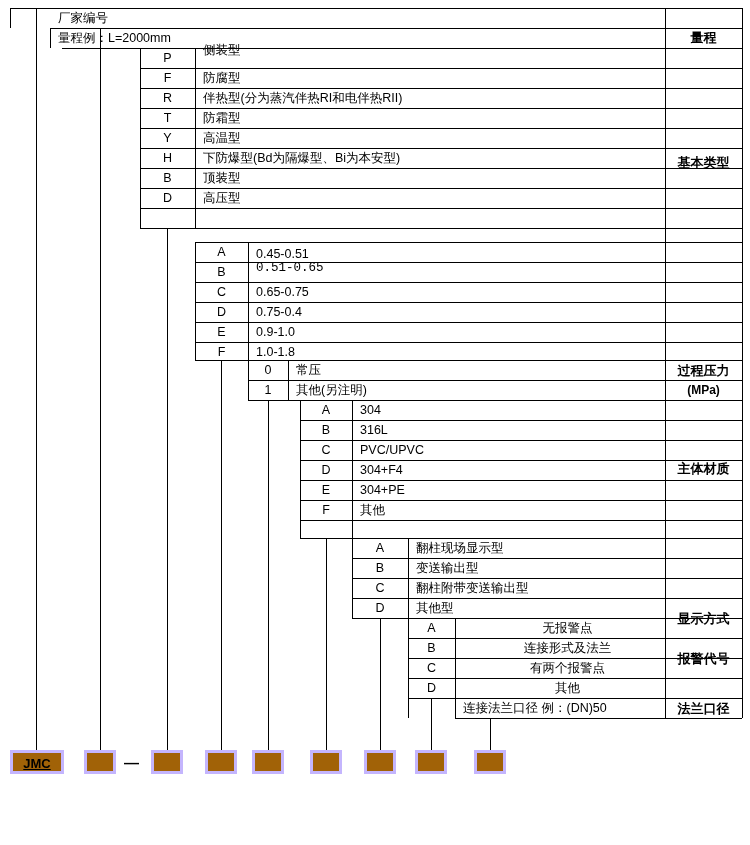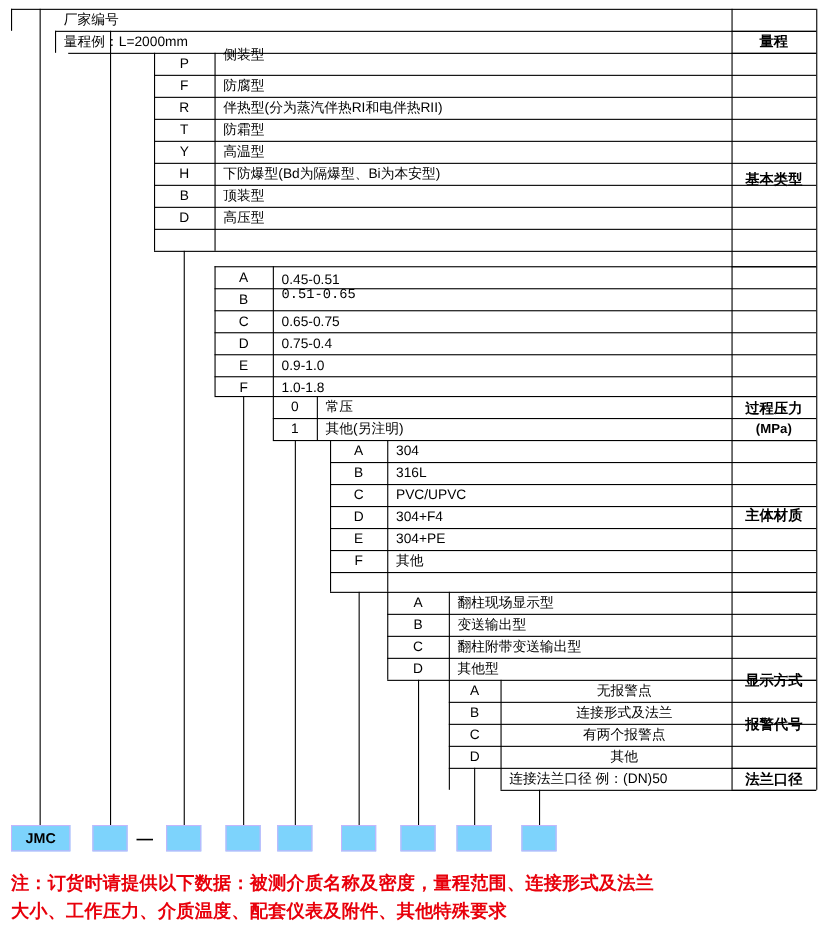--- a/index.html
+++ b/index.html
@@ -49,22 +49,23 @@
     font-weight: bold;
     color: #000;
     text-align: center;
     line-height: 1.25;
     white-space: nowrap;
   }
 
   
   .mbox {
     position: absolute;
-    border: 1px solid #c4b5fd;
-    background: #7dd3fc;
+    border: 3px solid #c4b5fd;
+    background: #a16207;
+    text-decoration: underline;
   }
   .mbox span {
     display: block;
     text-align: center;
     font-size: 13px;
     font-weight: bold;
     line-height: 22px;
     color: #000;
   }
   .dash {
@@ -325,16 +326,14 @@
   </div>
 
   <div class="mbox" style="left:415px; top:750px; width:32px; height:24px;">
     <span></span>
   </div>
 
   <div class="mbox" style="left:474px; top:750px; width:32px; height:24px;">
     <span></span>
   </div>
 
-  <div class="note" style="top:790px;">注：订货时请提供以下数据：被测介质名称及密度，量程范围、连接形式及法兰</div>
-  <div class="note" style="top:816px;">大小、工作压力、介质温度、配套仪表及附件、其他特殊要求</div>
 
 </div>
 
 </body></html>

